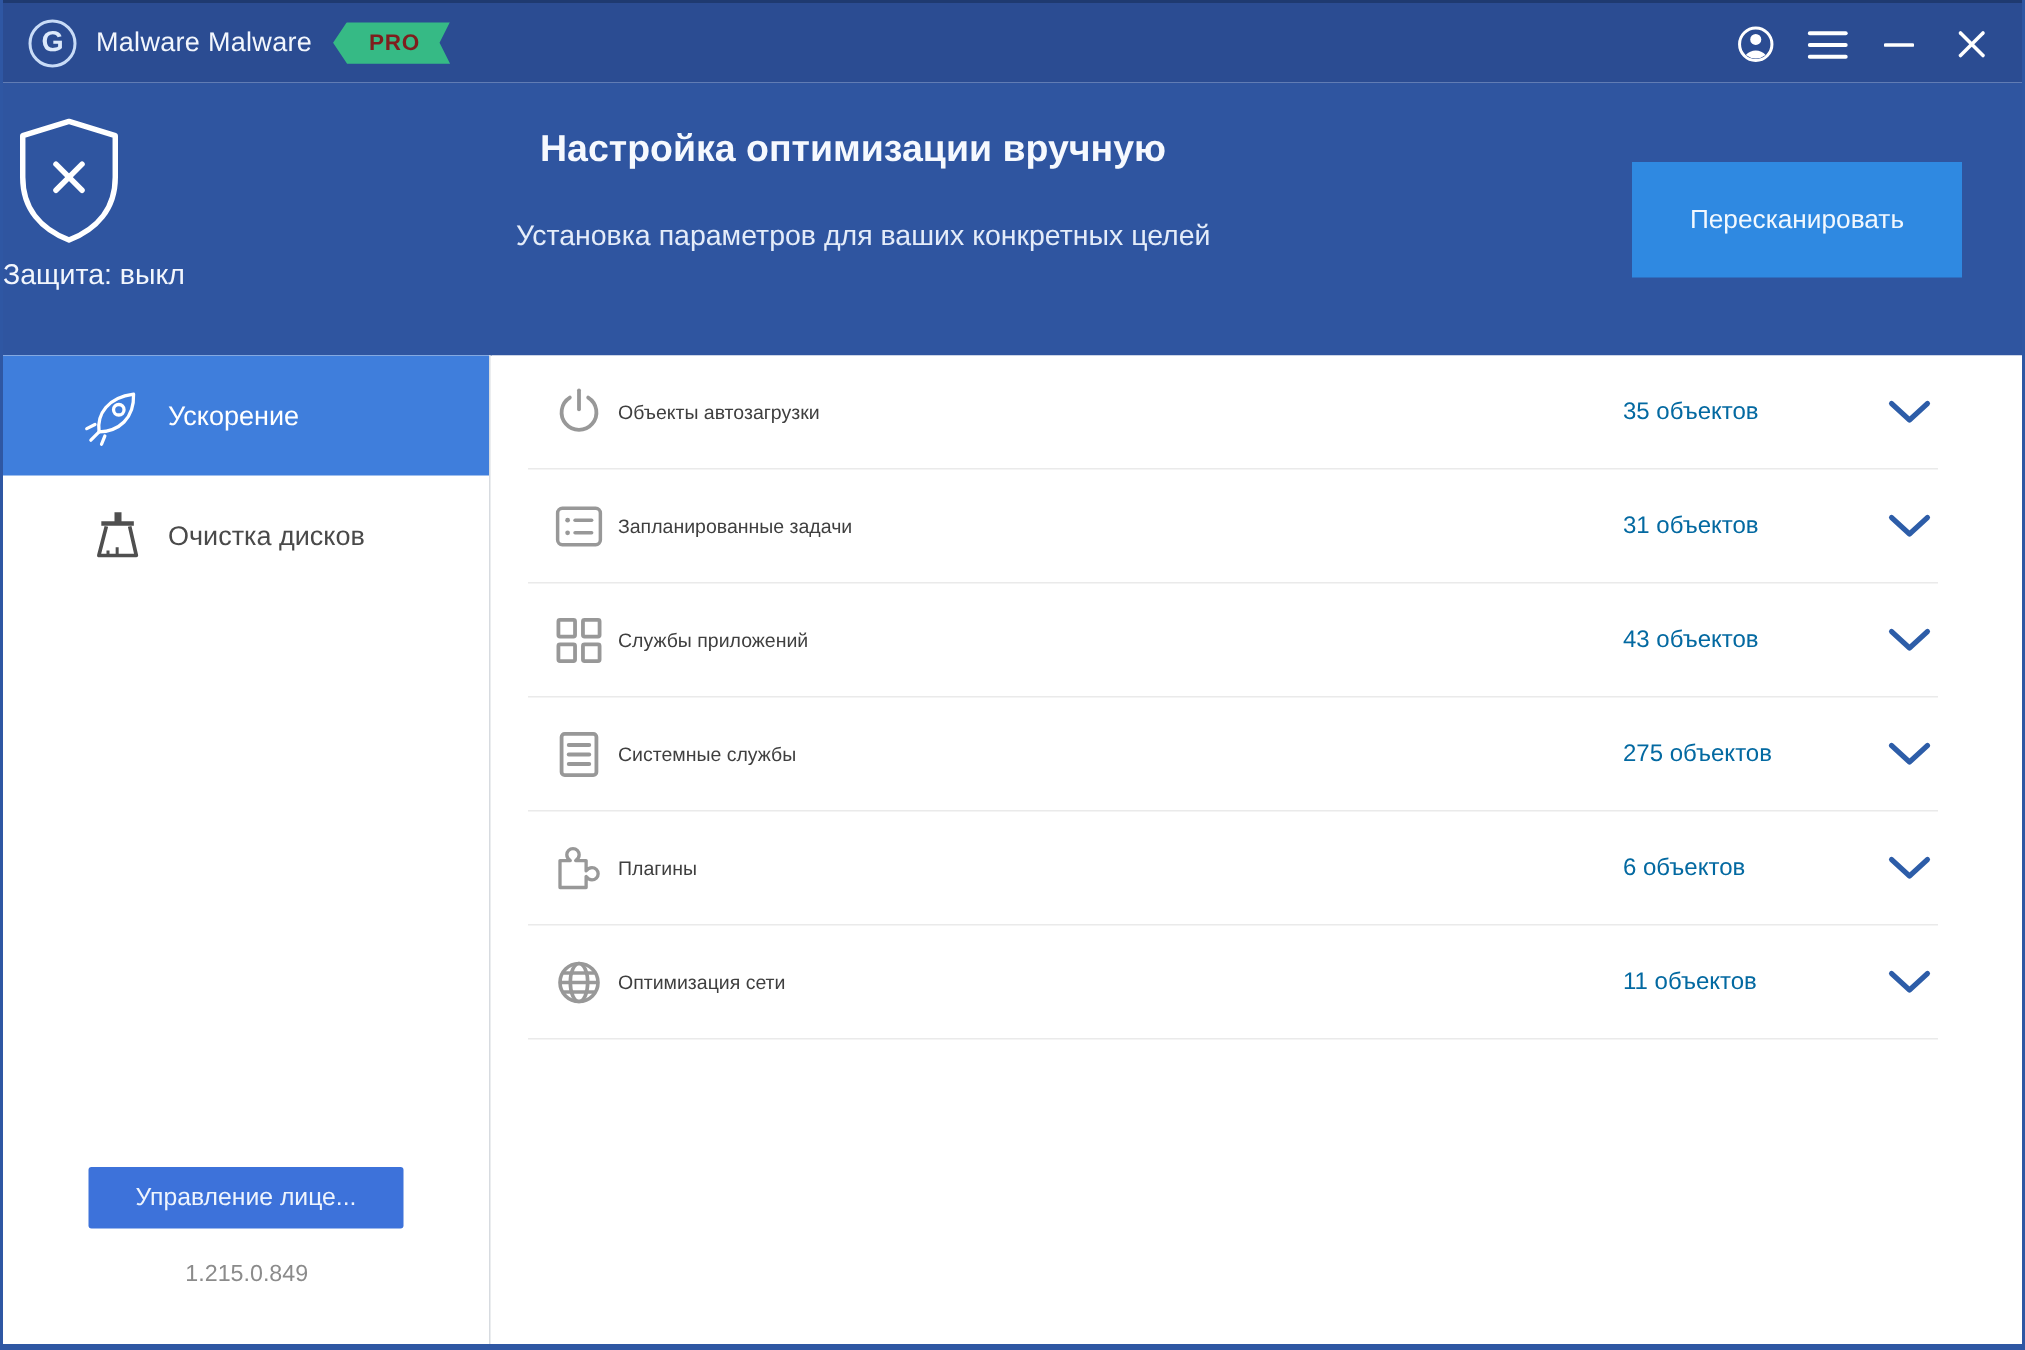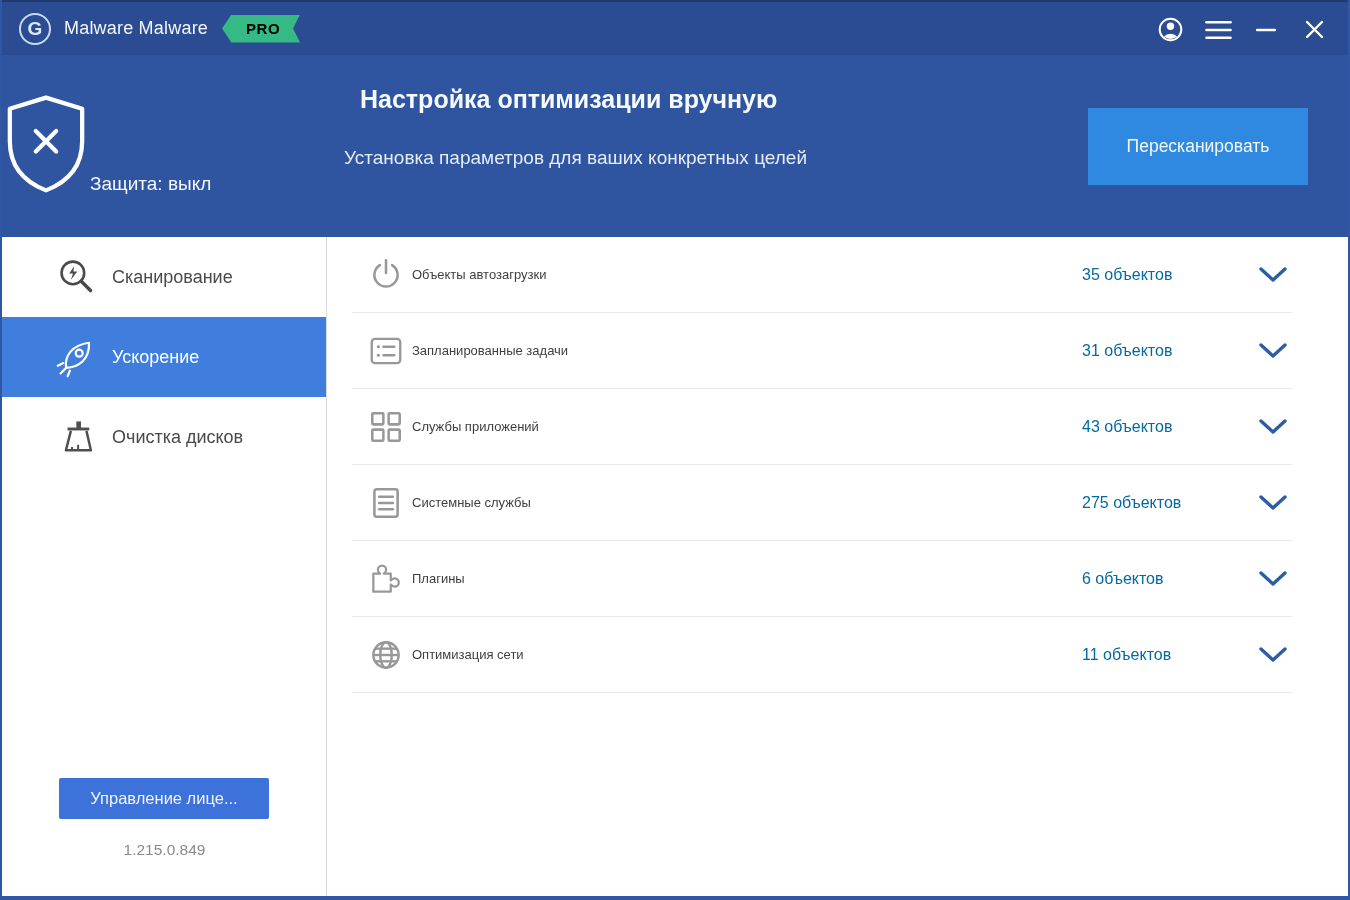--- a/index.html
+++ b/index.html
@@ -20,35 +20,35 @@
     display: flex; align-items: center;
   }
   .logo-circle {
     width: 32px; height: 32px; border-radius: 50%;
     border: 2.5px solid #c9dcf7; color: #dce9fb;
     display: flex; align-items: center; justify-content: center;
     font-weight: bold; font-size: 19px; margin-left: 17px;
   }
   .app-title { color: #f2f6fd; font-size: 18px; margin-left: 13px; letter-spacing: .2px; }
   .pro-badge {
-    margin-left: 14px; background: #36ba85; color: #000000; font-weight: bold;
+    margin-left: 14px; background: #36ba85; color: #7f1d1d; font-weight: bold;
     font-size: 15px; padding: 5px 20px 6px 24px; letter-spacing: .5px;
     clip-path: polygon(0 50%, 12% 0, 100% 0, 91% 50%, 100% 100%, 12% 100%);
   }
   .titlebar-right { position: absolute; right: 14px; top: 0; height: 55px; display: flex; align-items: center; gap: 8px; }
   .tb-btn { width: 40px; height: 40px; display: flex; align-items: center; justify-content: center; cursor: pointer; }
 
   
   .header {
     position: absolute; left: 0; top: 55px; width: 100%; height: 182px;
     background: #2f55a0;
   }
   .shield-block {
     position: absolute; left: 0; top: 0; width: 325px; height: 140px;
-    display: flex; align-items: flex-end;
+    display: flex; flex-direction: column; align-items: flex-start;
   }
   .shield-block svg { margin-top: 22px; }
   .protection-status { color: #f2f6fd; font-size: 19px; margin-top: 9px; }
   .header-title { position: absolute; left: 358px; top: 30px; color: #f6f9fe; font-size: 25px; font-weight: bold; }
   .header-subtitle { position: absolute; left: 342px; top: 92px; color: #e4ecf9; font-size: 19px; }
   .rescan-button {
     position: absolute; right: 40px; top: 53px; width: 220px; height: 77px;
     background: #2f89e1; border: none; color: #f2f8fe; font-size: 17.5px;
     font-family: "Liberation Sans", sans-serif; cursor: pointer;
   }
@@ -130,30 +130,20 @@
       </svg>
       <div class="protection-status">Защита: выкл</div>
     </div>
     <div class="header-title">Настройка оптимизации вручную</div>
     <div class="header-subtitle">Установка параметров для ваших конкретных целей</div>
     <button class="rescan-button">Пересканировать</button>
   </div>
 
   <div class="sidebar">
 
-    <div class="side-item">
-      <div class="icon-box">
-        <svg width="40" height="40" viewBox="0 0 34 34" fill="none">
-          <circle cx="13.5" cy="13.5" r="9.6" stroke="#4a4a4a" stroke-width="2.2"></circle>
-          <path d="M20.6 20.6 L28.5 28.5" stroke="#4a4a4a" stroke-width="3" stroke-linecap="round"></path>
-          <path d="M14.6 7.8 L10.4 14 H13.6 L11.8 19.6 L17.2 12.4 H13.9 Z" fill="#4a4a4a"></path>
-        </svg>
-      </div>
-      <div class="side-label">Сканирование</div>
-    </div>
 
     <div class="side-item selected">
       <div class="icon-box">
         <svg width="46" height="46" viewBox="0 0 42 42" fill="none" stroke="#ffffff" stroke-width="2" stroke-linecap="round" stroke-linejoin="round">
           <path d="M11 31 C 9.5 20 16.5 10 32 8 C 32.5 23 23 30.5 11 31 Z"></path>
           <circle cx="23" cy="17.5" r="3.2"></circle>
           <path d="M11 31 L6 36"></path>
           <path d="M8.5 26.5 L3.5 29"></path>
           <path d="M14.5 33.5 L12.5 38.5"></path>
         </svg>

